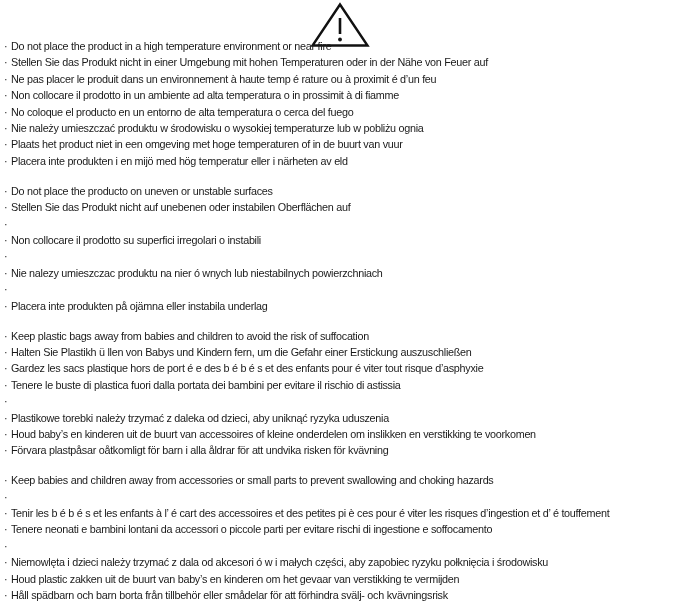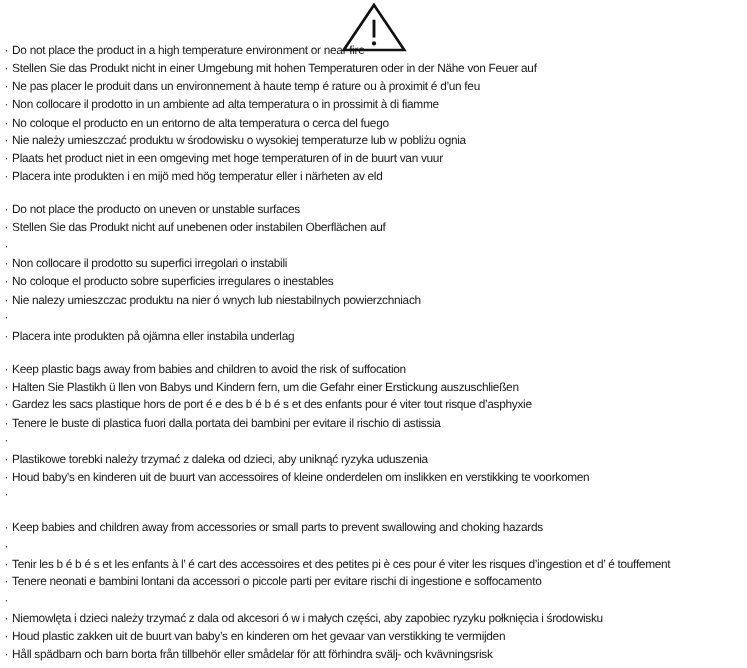--- a/index.html
+++ b/index.html
@@ -107,21 +107,20 @@
         </div>
         <div class="line">
           <span class="bullet">·</span>
         </div>
         <div class="line">
           <span class="bullet">·</span>
           <span class="text">Non collocare il prodotto su superfici irregolari o instabili</span>
         </div>
         <div class="line">
           <span class="bullet">·</span>
-          <span class="text">No coloque el producto sobre superficies irregulares o inestables</span>
         </div>
         <div class="line">
           <span class="bullet">·</span>
           <span class="text">Nie nalezy umieszczac produktu na nier ó wnych lub niestabilnych powierzchniach</span>
         </div>
         <div class="line">
           <span class="bullet">·</span>
         </div>
         <div class="line">
           <span class="bullet">·</span>
@@ -151,20 +150,21 @@
         <div class="line">
           <span class="bullet">·</span>
           <span class="text">Plastikowe torebki należy trzymać z daleka od dzieci, aby uniknąć ryzyka uduszenia</span>
         </div>
         <div class="line">
           <span class="bullet">·</span>
           <span class="text">Houd baby’s en kinderen uit de buurt van accessoires of kleine onderdelen om inslikken en verstikking te voorkomen</span>
         </div>
         <div class="line">
           <span class="bullet">·</span>
+          <span class="text">Förvara plastpåsar oåtkomligt för barn i alla åldrar för att undvika risken för kvävning</span>
         </div>
       </div>
       <div class="group">
         <div class="line">
           <span class="bullet">·</span>
           <span class="text">Keep babies and children away from accessories or small parts to prevent swallowing and choking hazards</span>
         </div>
         <div class="line">
           <span class="bullet">·</span>
         </div>

